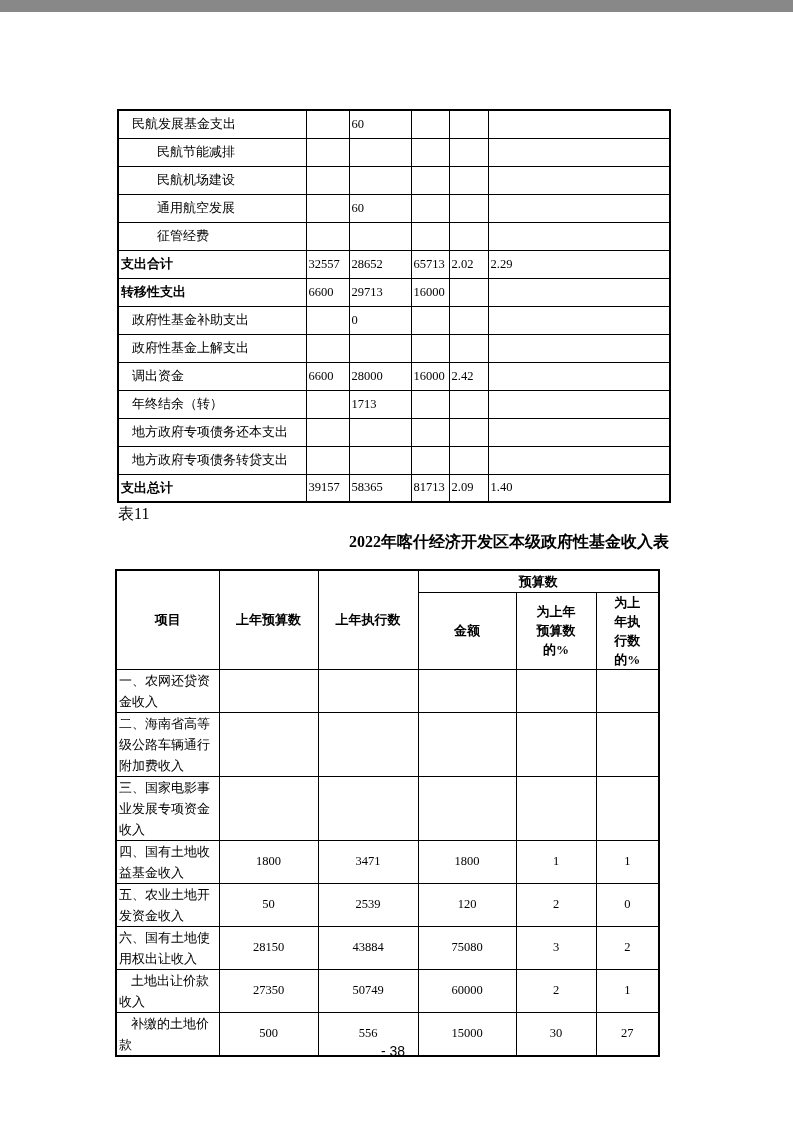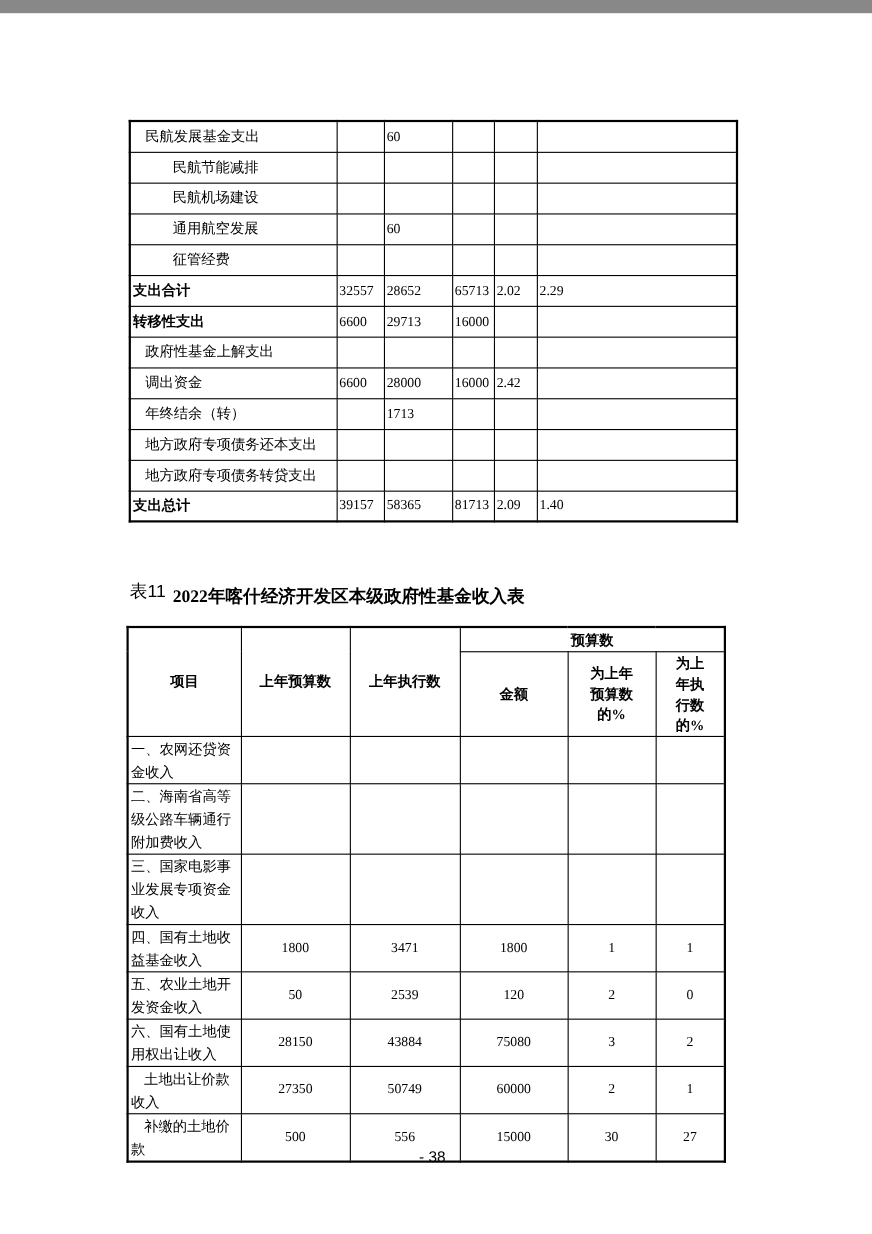--- a/index.html
+++ b/index.html
@@ -16,23 +16,23 @@
   
   .t1 { left:117px; top:97px; width:552px; }
   .t1 td { height:28px; font-size:13px; }
   .t1 td.lbl { padding:0 2px; }
   .t1 td.num { font-size:12.5px; padding:0 2px; white-space:nowrap; }
   .ind1 { padding-left:13px !important; }
   .ind2 { padding-left:38px !important; }
   .bold { font-weight:bold; }
 
   
-  .tag { position:absolute; left:118px; top:516px; font-size:16px;
-         font-family:Liberation Sans, sans-serif; }
-  .title { position:absolute; left:117px; top:520px; width:552px; text-align:left;
+  .tag { position:absolute; left:118px; top:492px; font-size:16px;
+         font-family:Liberation Serif, serif; }
+  .title { position:absolute; left:117px; top:520px; width:552px; text-align:right;
            font-size:16px; font-weight:bold; text-indent:40px; }
 
   
   .t2 { left:115px; top:557px; width:543px; }
   .t2 th { font-size:13px; font-weight:bold; text-align:center; padding:0 15px; line-height:19px; }
   .t2 tr.hr1 th { height:22px; }
   .t2 td.lbl { font-size:13px; line-height:21px; padding:0 2px; vertical-align:middle; }
   .t2 td.num { font-size:12.5px; padding:0 12px; white-space:nowrap;text-align:center; }
   .t2 td.indent { text-indent:12px; }
 
@@ -101,20 +101,28 @@
           <td class="num">28652</td>
           <td class="num">65713</td>
           <td class="num">2.02</td>
           <td class="num">2.29</td>
         </tr>
         <tr>
           <td class="lbl ind0 bold">转移性支出</td>
           <td class="num">6600</td>
           <td class="num">29713</td>
           <td class="num">16000</td>
+          <td class="num"></td>
+          <td class="num"></td>
+        </tr>
+        <tr>
+          <td class="lbl ind1">政府性基金补助支出</td>
+          <td class="num"></td>
+          <td class="num">0</td>
+          <td class="num"></td>
           <td class="num"></td>
           <td class="num"></td>
         </tr>
         <tr>
           <td class="lbl ind1">政府性基金上解支出</td>
           <td class="num"></td>
           <td class="num"></td>
           <td class="num"></td>
           <td class="num"></td>
           <td class="num"></td>

